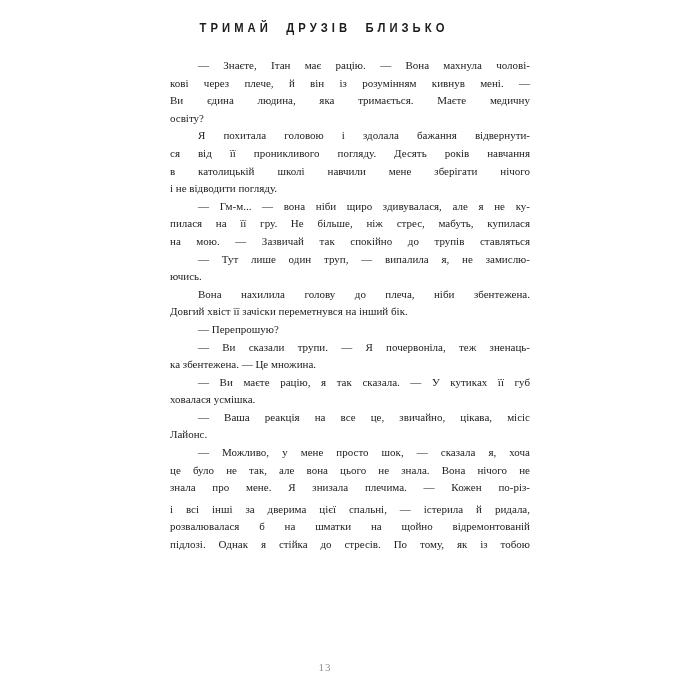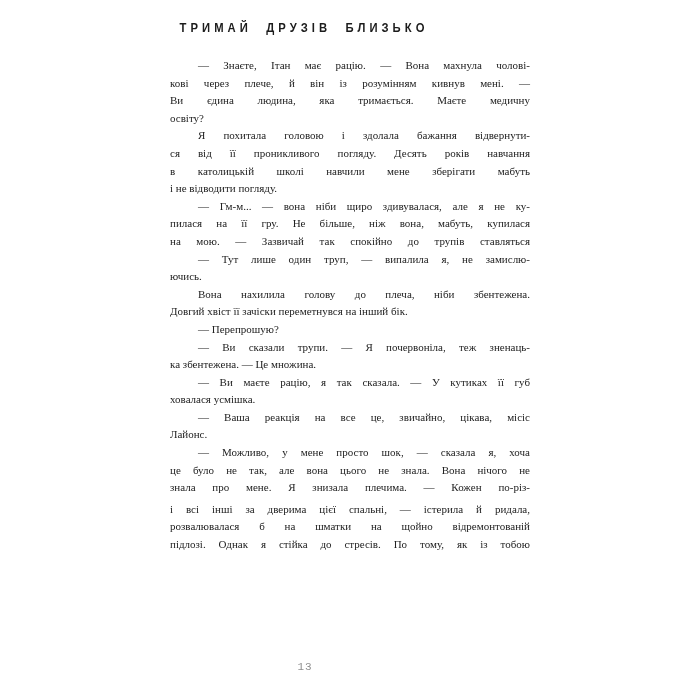--- a/index.html
+++ b/index.html
@@ -7,20 +7,21 @@
     padding: 0;
     background: #ffffff;
   }
   .page {
     position: relative;
     width: 608px;
     height: 700px;
     background: #ffffff;
     overflow: hidden;
     font-family: "Liberation Serif", serif;
+    padding-left: 40px;
   }
   .running-header {
     position: absolute;
     top: 21px;
     left: 0;
     right: 0;
     text-align: center;
     font-family: "Liberation Sans", sans-serif;
     font-weight: bold;
     font-size: 12.5px;
@@ -50,21 +51,21 @@
   }
   .para.spaced {
     margin-top: 4px;
   }
   .page-number {
     position: absolute;
     top: 661px;
     left: 2px;
     right: 0;
     text-align: center;
-    font-family: Liberation Mono, monospace;
+    font-family: Liberation Serif, serif;
     font-size: 11px;
     letter-spacing: 1px;
     color: #8f8f8f;
   }
 </style>
 </head>
 <body>
 
 <div class="page">
   <div class="running-header">ТРИМАЙ ДРУЗІВ БЛИЗЬКО</div>
@@ -72,26 +73,26 @@
   <div class="text-column">
       <div class="para">
         <div class="line first">— Знаєте, Ітан має рацію. — Вона махнула чолові-</div>
         <div class="line">кові через плече, й він із розумінням кивнув мені. —</div>
         <div class="line">Ви єдина людина, яка тримається. Маєте медичну</div>
         <div class="line last">освіту?</div>
       </div>
       <div class="para">
         <div class="line first">Я похитала головою і здолала бажання відвернути-</div>
         <div class="line">ся від її проникливого погляду. Десять років навчання</div>
-        <div class="line">в католицькій школі навчили мене зберігати мабуть</div>
+        <div class="line">в католицькій школі навчили мене зберігати нічого</div>
         <div class="line last">і не відводити погляду.</div>
       </div>
       <div class="para">
         <div class="line first">— Гм-м... — вона ніби щиро здивувалася, але я не ку-</div>
-        <div class="line">пилася на її гру. Не більше, ніж вона, мабуть, купилася</div>
+        <div class="line">пилася на її гру. Не більше, ніж стрес, мабуть, купилася</div>
         <div class="line">на мою. — Зазвичай так спокійно до трупів ставляться</div>
       </div>
       <div class="para">
         <div class="line first">— Тут лише один труп, — випалила я, не замислю-</div>
         <div class="line last">ючись.</div>
       </div>
       <div class="para">
         <div class="line first">Вона нахилила голову до плеча, ніби збентежена.</div>
         <div class="line last">Довгий хвіст її зачіски переметнувся на інший бік.</div>
       </div>

